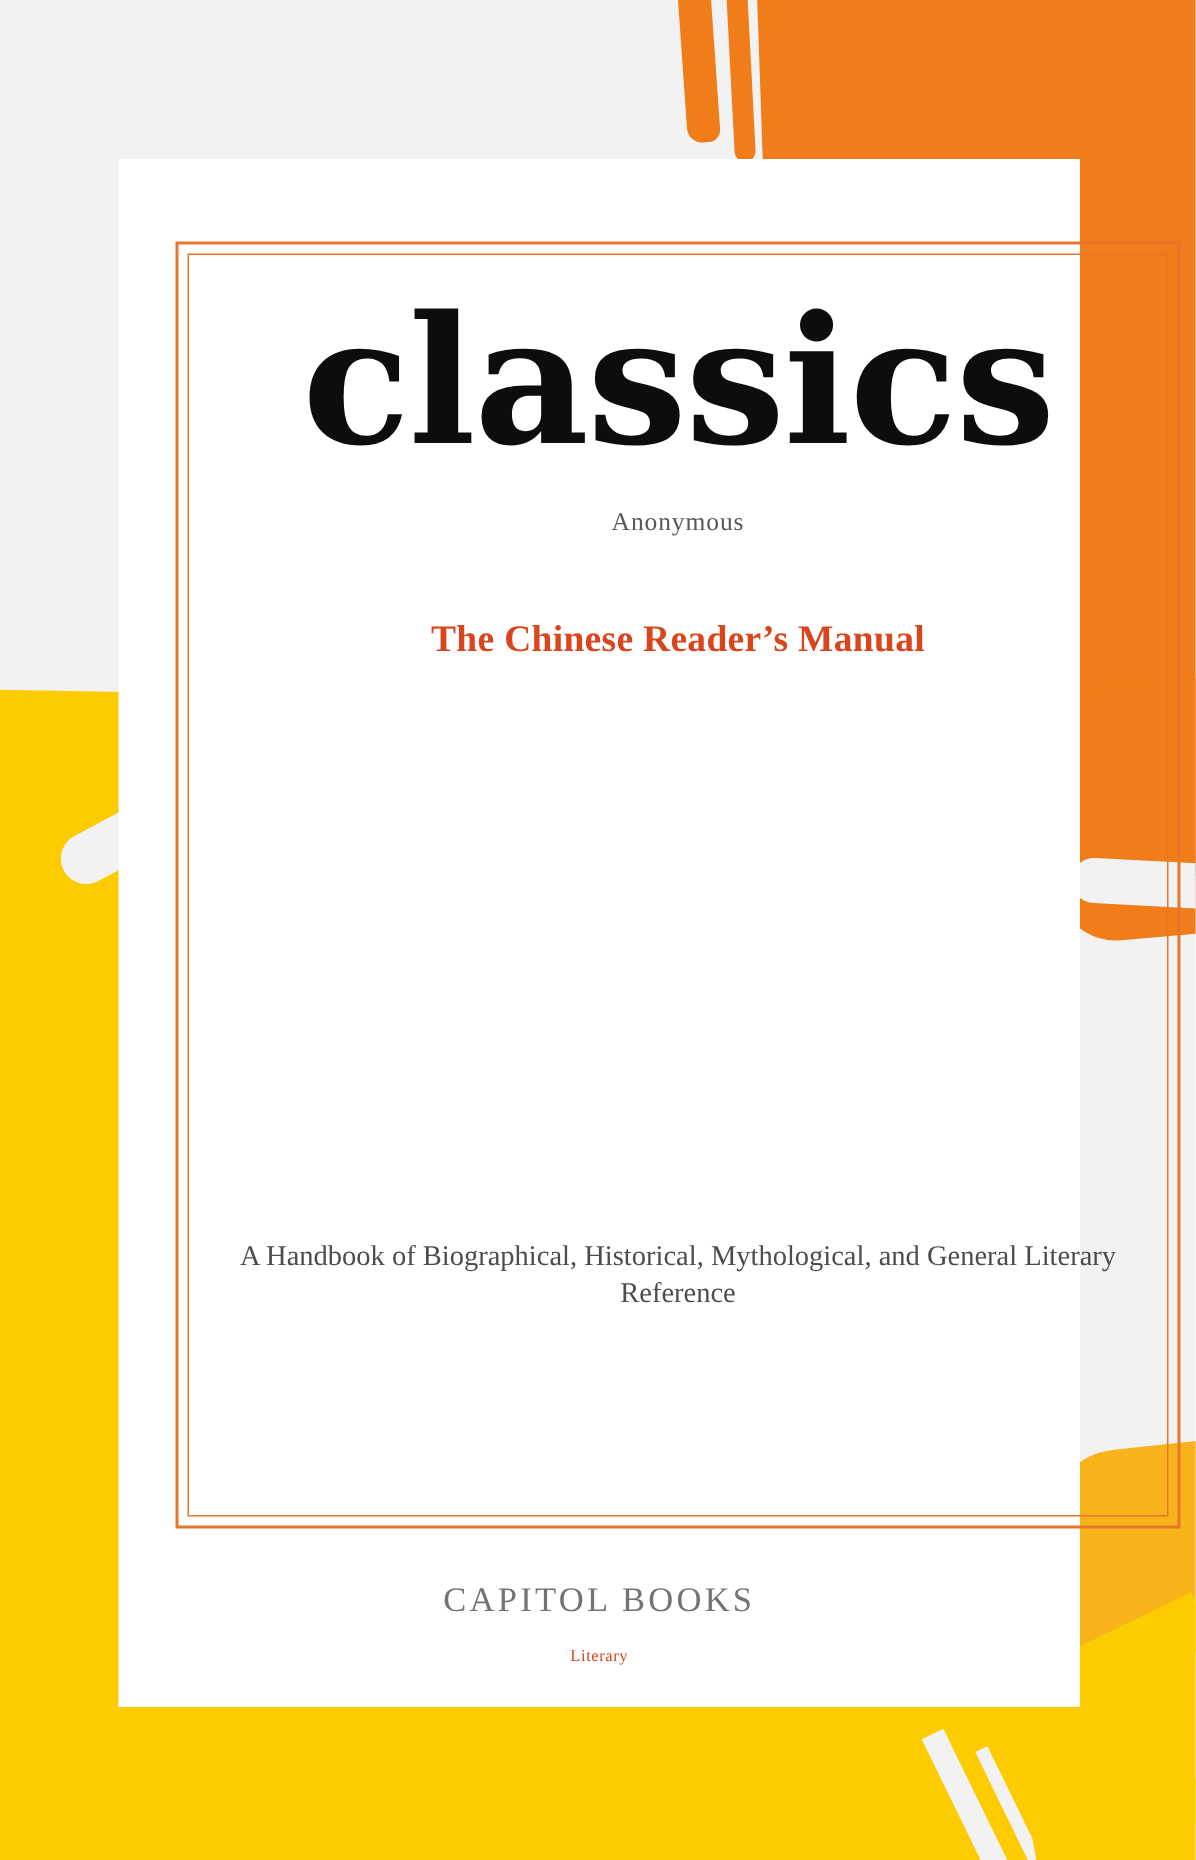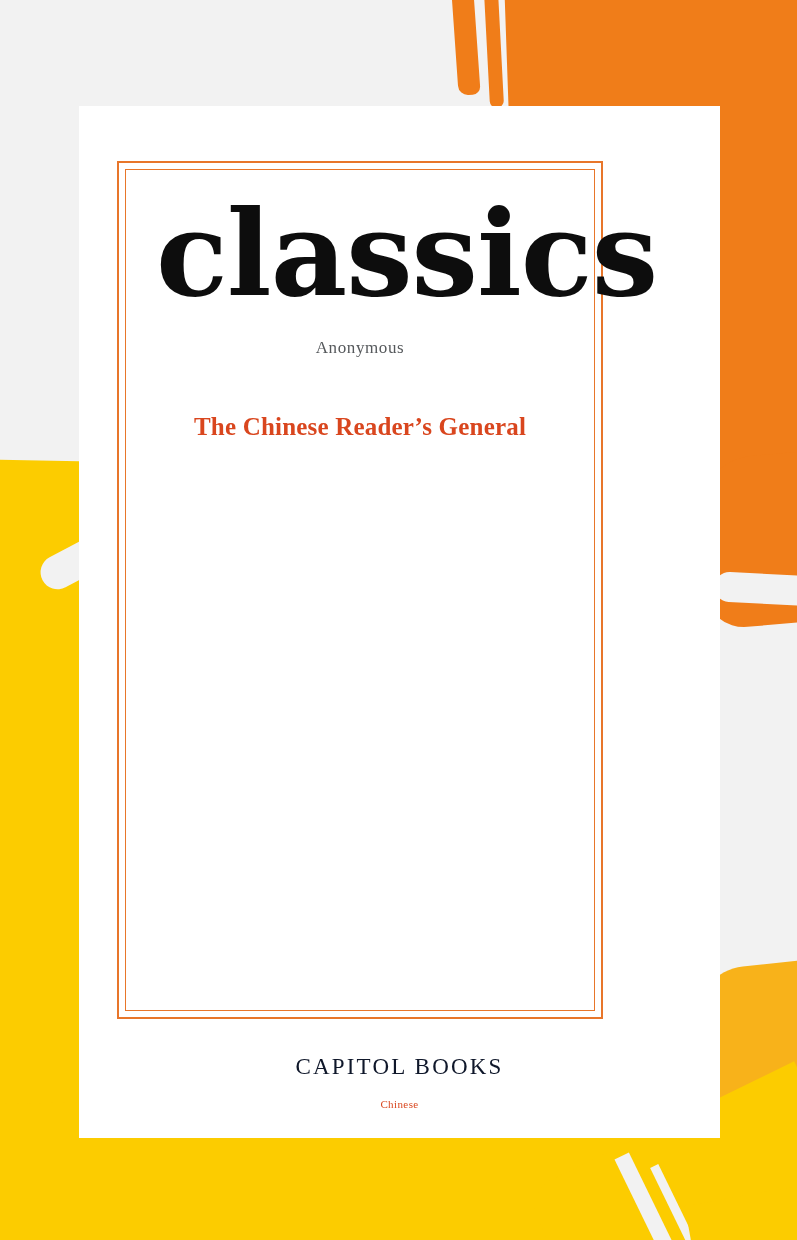--- a/index.html
+++ b/index.html
@@ -165,21 +165,21 @@
     width: 641px;
     height: 1032px;
     background: #ffffff;
     box-shadow: 0 0 0 0 rgba(0,0,0,0);
   }
 
   .frame-outer {
     position: absolute;
     left: 38px;
     top: 55px;
-    width: 486px;
+    width: 670px;
     height: 858px;
     border: 2px solid #e8762a;
     box-sizing: border-box;
   }
   .frame-inner {
     position: absolute;
     left: 6px;
     top: 6px;
     right: 6px;
     bottom: 6px;
@@ -243,21 +243,21 @@
 
   .publisher {
     position: absolute;
     left: 0;
     right: 0;
     top: 948px;
     text-align: center;
     font-family: "Liberation Serif", serif;
     font-size: 23px;
     letter-spacing: 2.2px;
-    color: #0f172a;
+    color: #737373;
   }
   .imprint-note {
     position: absolute;
     left: 0;
     right: 0;
     top: 992px;
     text-align: center;
     font-family: "Liberation Serif", serif;
     font-size: 11px;
     color: #d9461e;
@@ -287,23 +287,24 @@
   <div class="frame-outer">
     <div class="frame-inner">
       <div class="inner-content">
 
         <div class="series-title">
           <span>classics</span>
         </div>
 
         <div class="author">Anonymous</div>
 
-        <div class="book-title">The Chinese Reader’s General</div>
-
+        <div class="book-title">The Chinese Reader’s Manual</div>
+
+        <div class="subtitle">A Handbook of Biographical, Historical, Mythological, and General Literary Reference</div>
 
       </div>
     </div>
   </div>
 
   <div class="publisher">CAPITOL BOOKS</div>
-  <div class="imprint-note">Chinese</div>
+  <div class="imprint-note">Literary</div>
 
 </div>
 
 </body></html>

